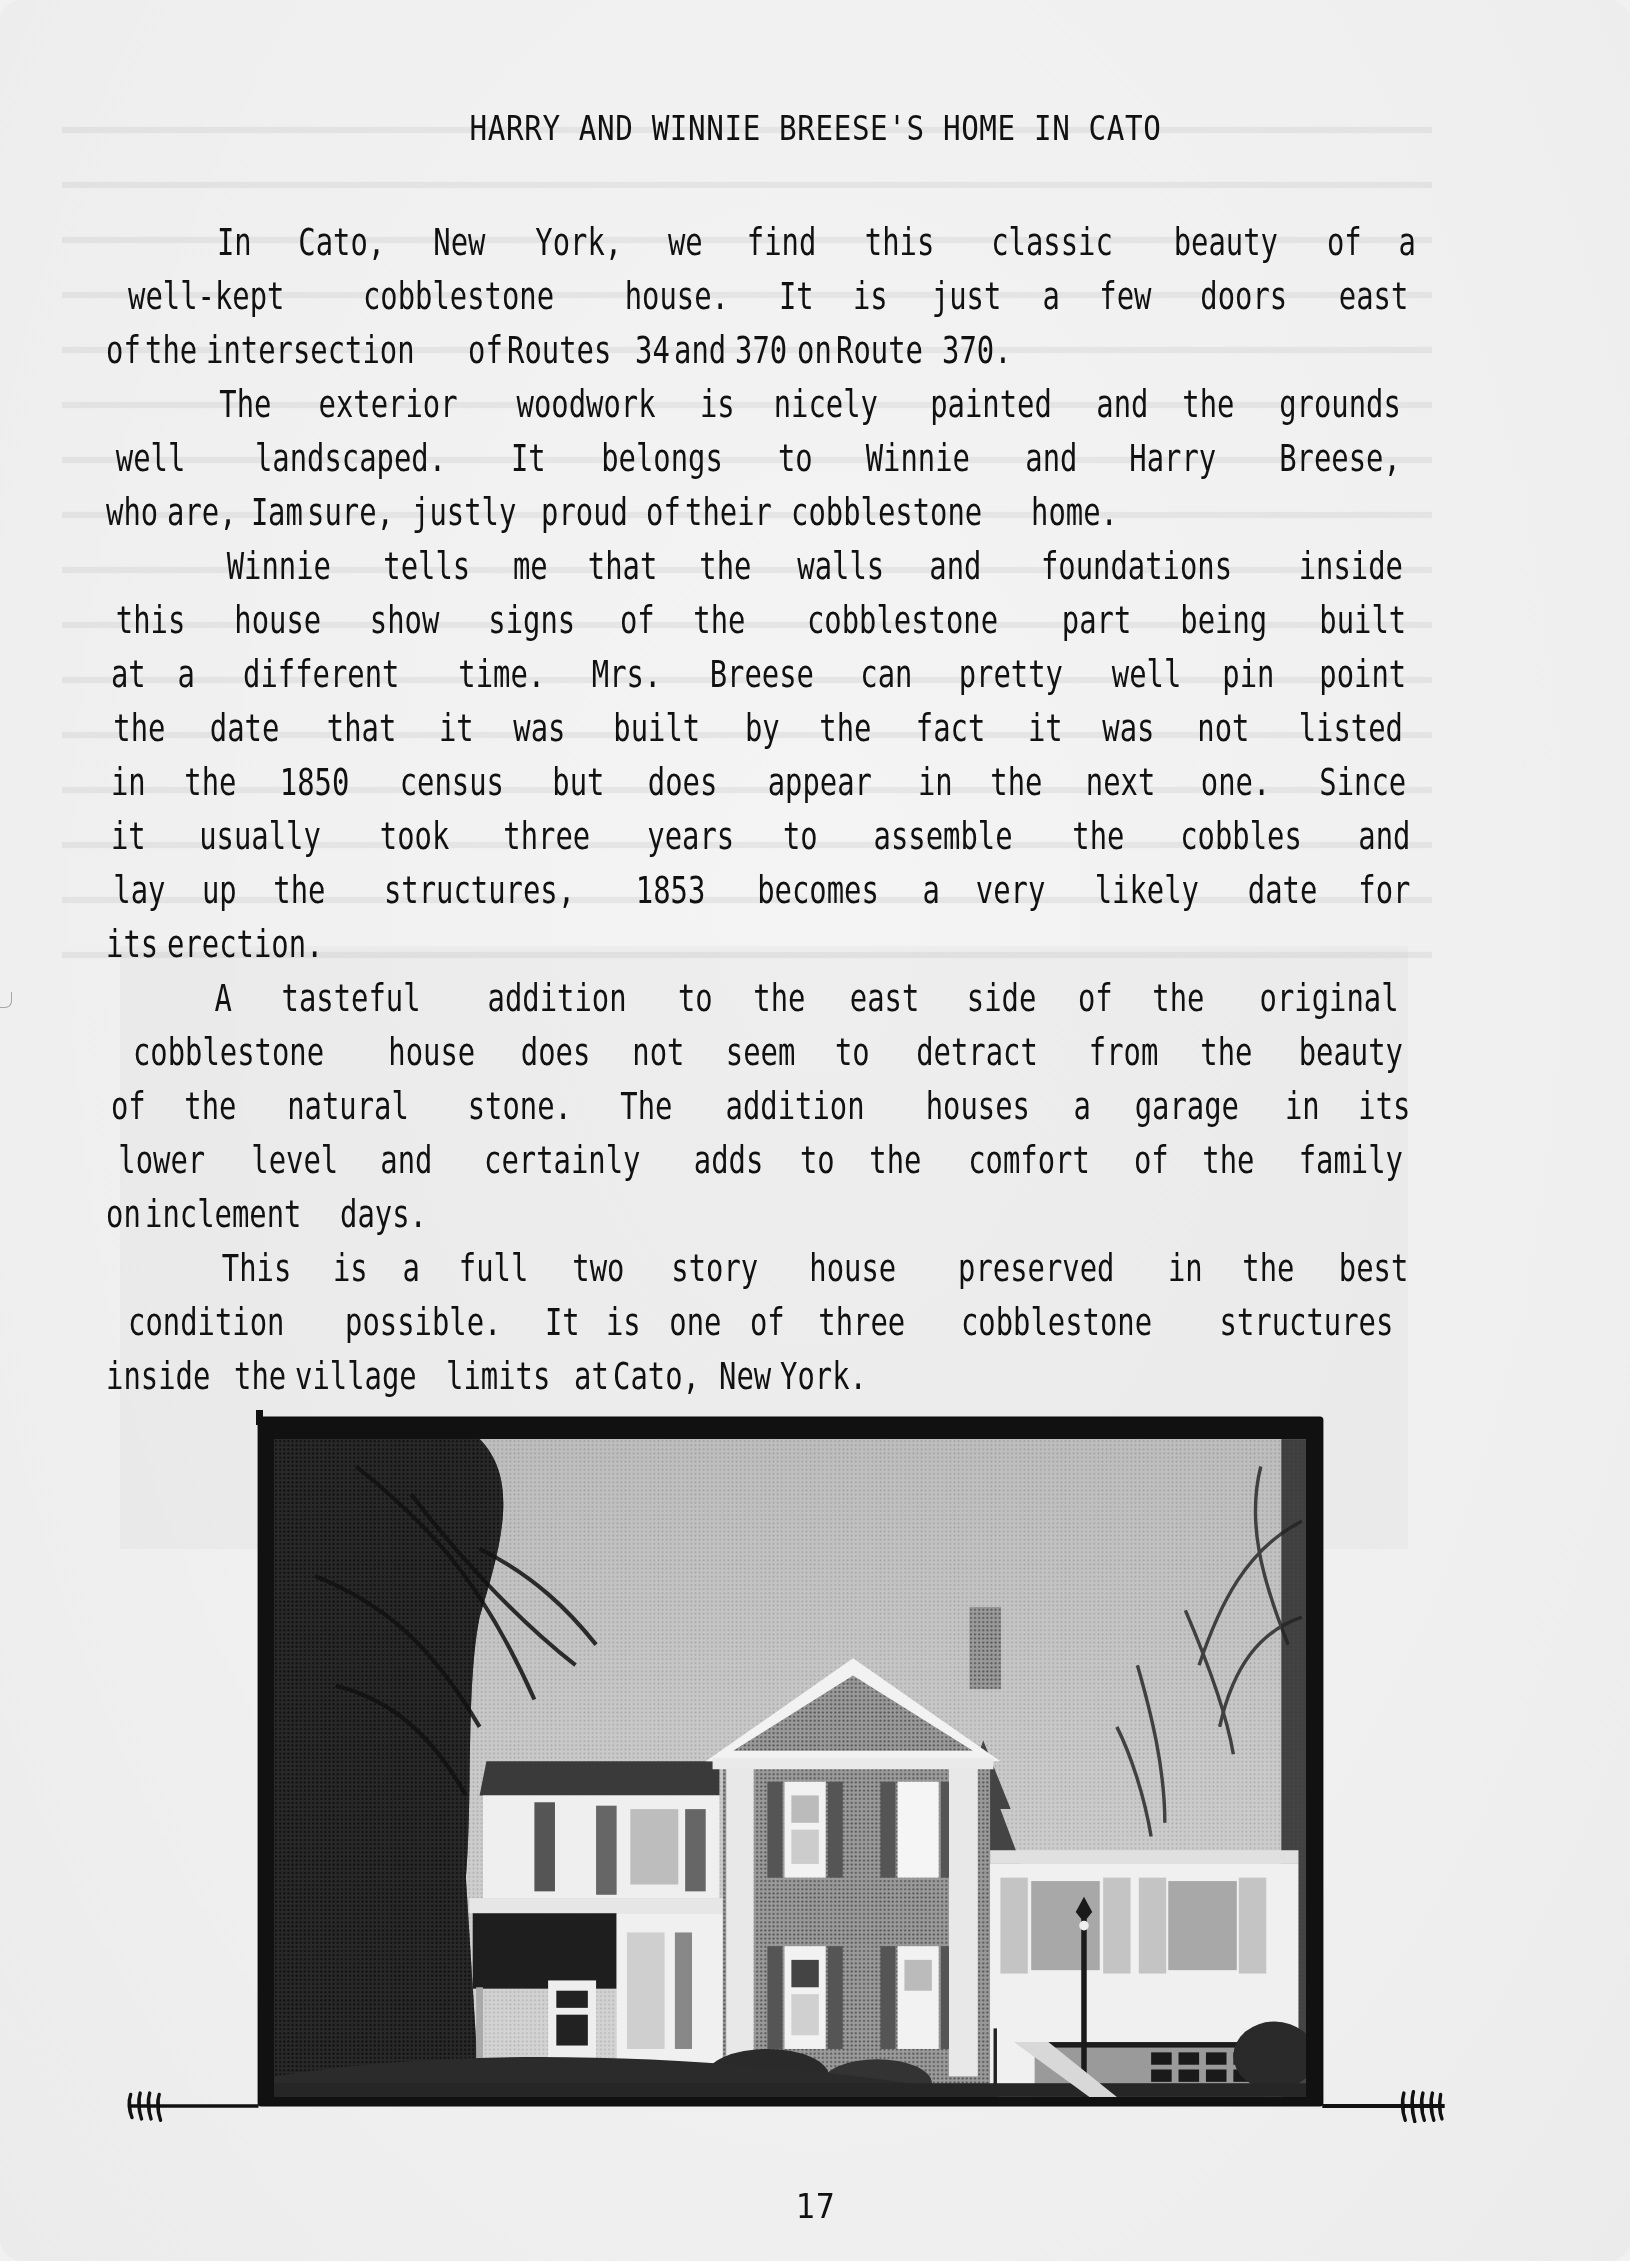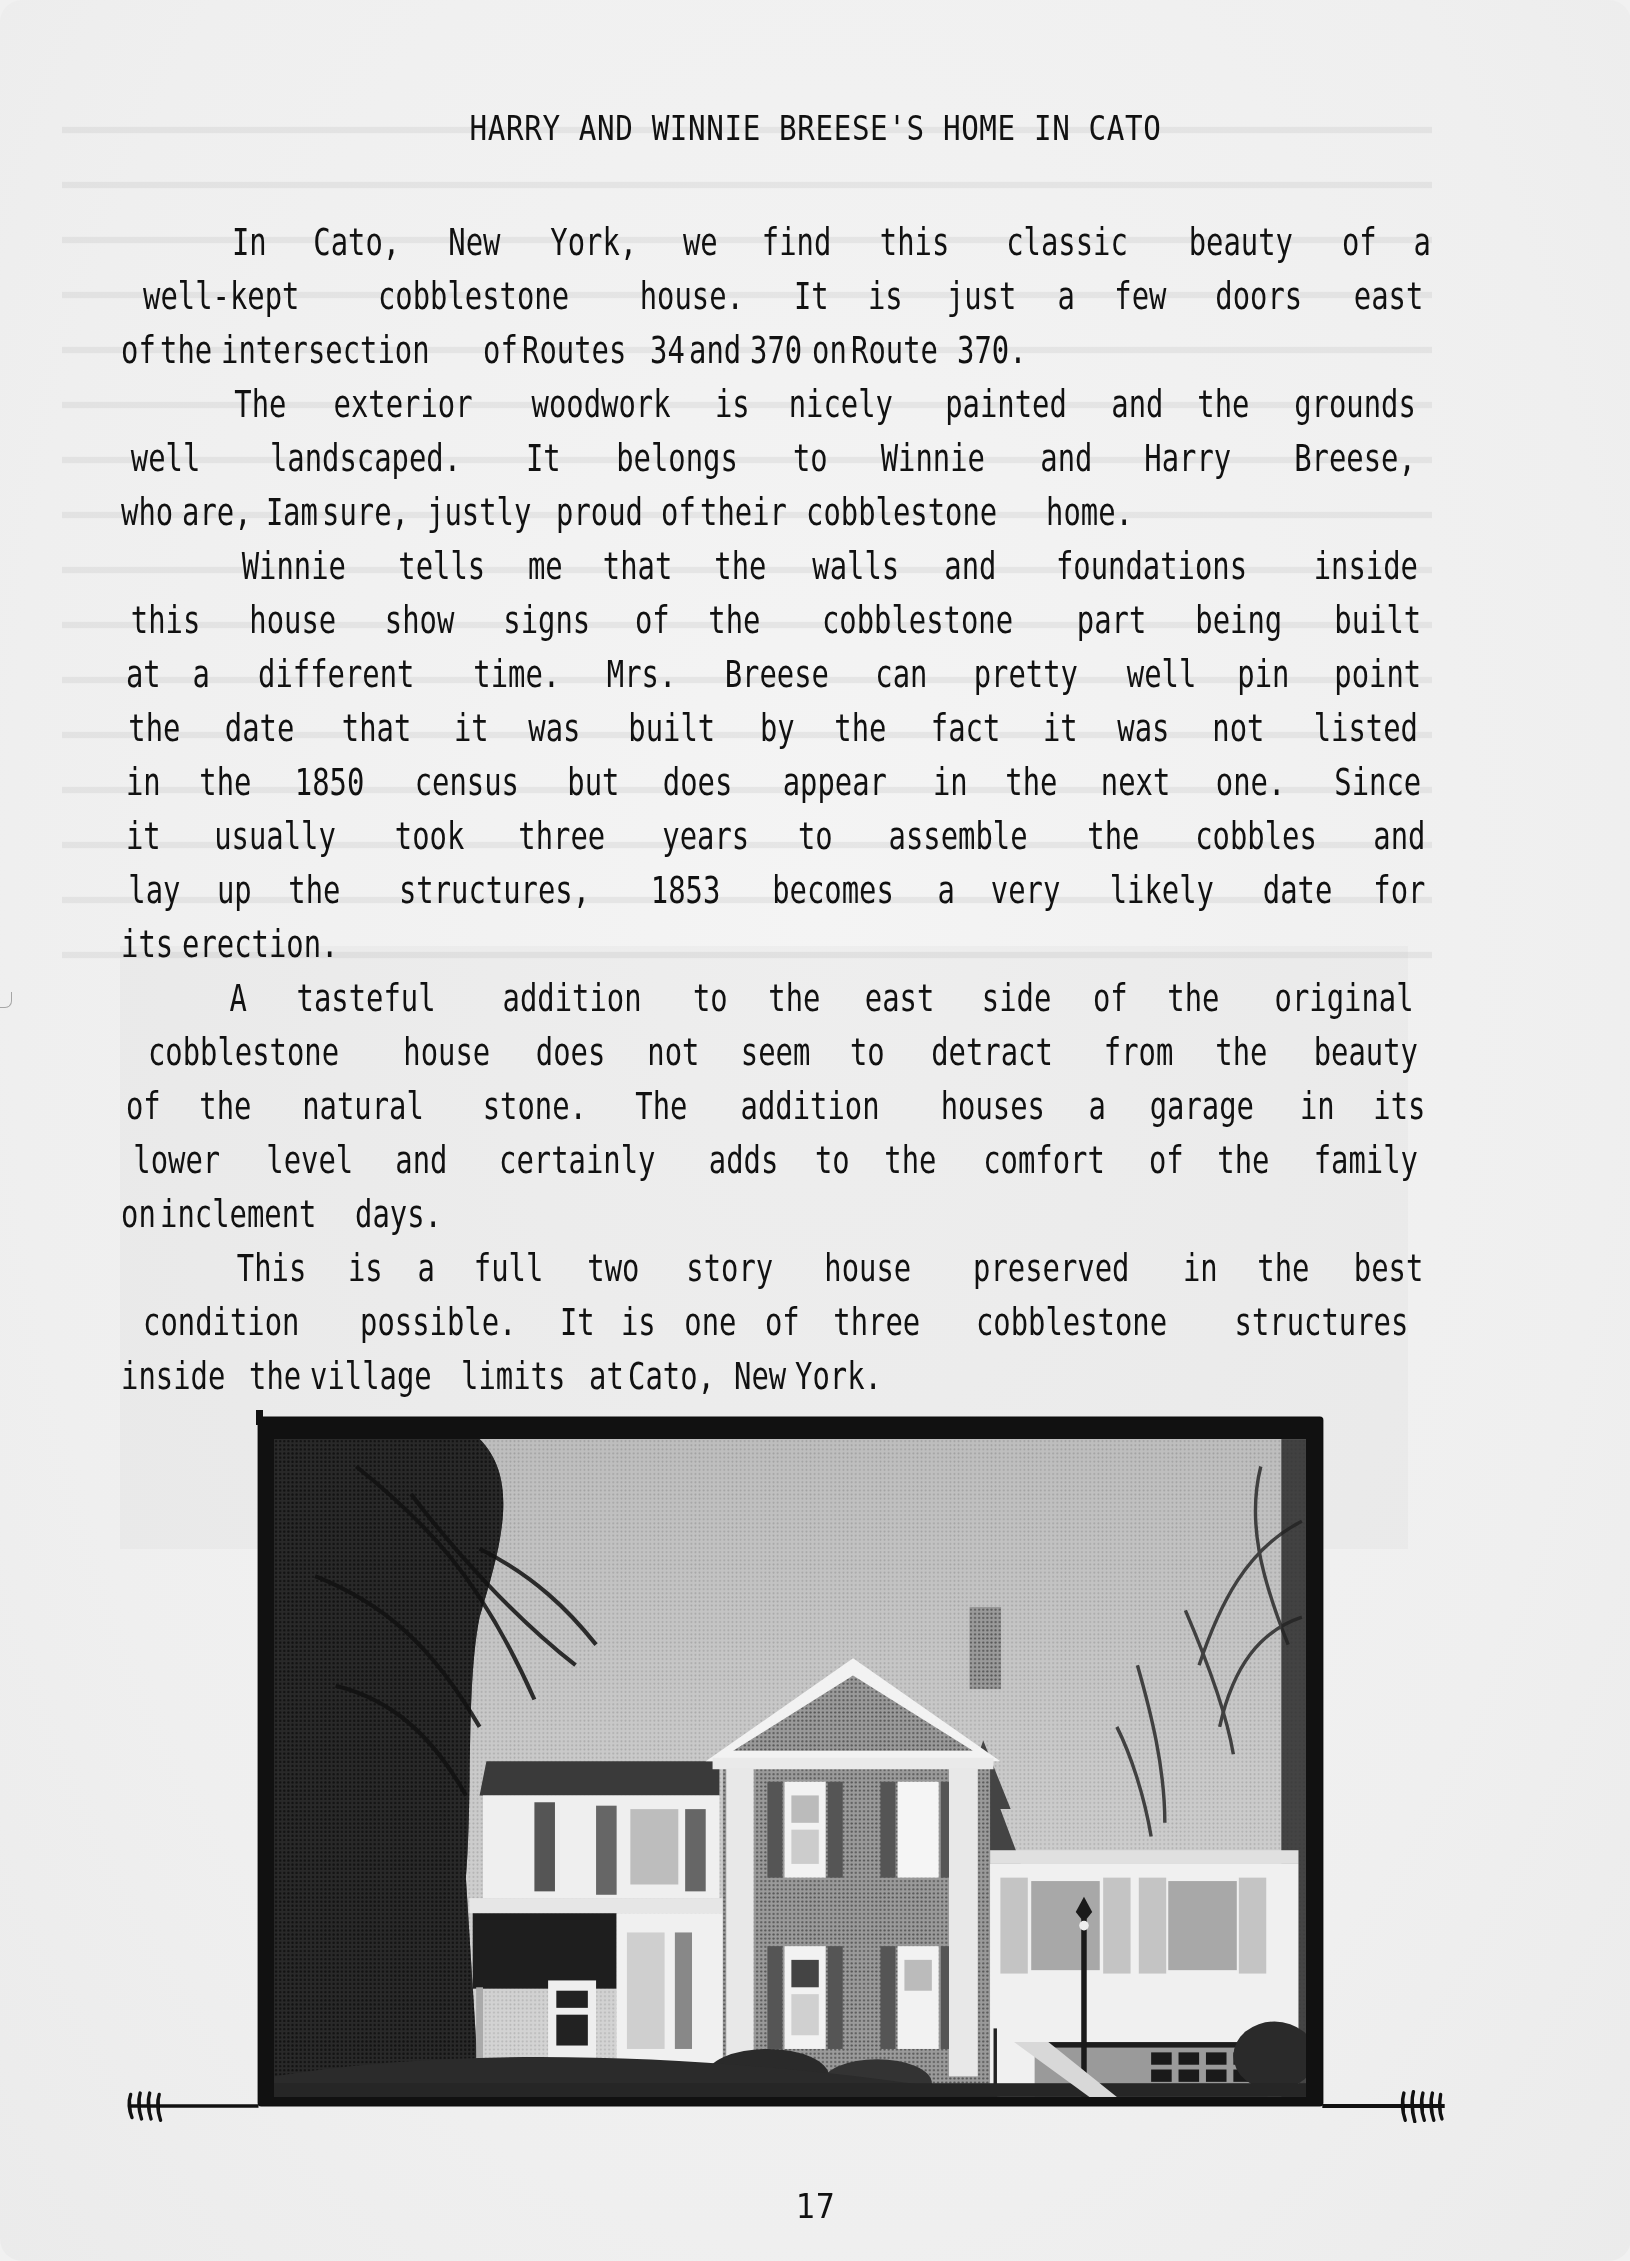--- a/index.html
+++ b/index.html
@@ -61,21 +61,21 @@
       text-align: center;
       font-size: 34px;
       letter-spacing: 0.7px;
       transform: scaleX(0.86);
       transform-origin: 50% 50%;
       margin: 0;
       font-weight: normal;
     }
     .body-text {
       position: absolute;
-      left: 121px;
+      left: 106px;
       top: 216px;
       width: 1312px;
     }
     .line {
       height: 54px;
       line-height: 54px;
       font-size: 37px;
       white-space: nowrap;
       display: flex;
       justify-content: space-between;

